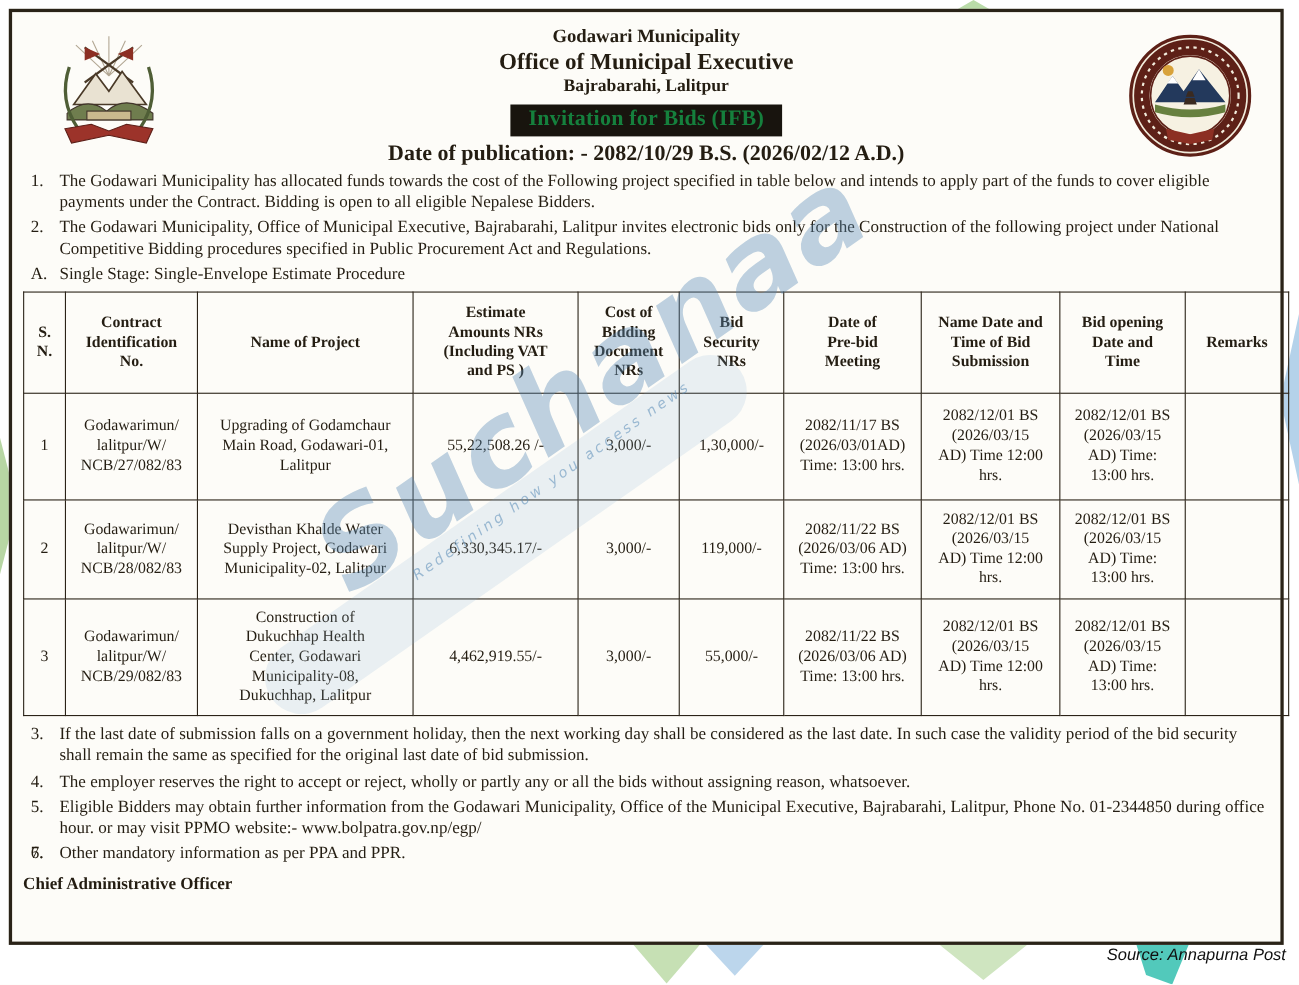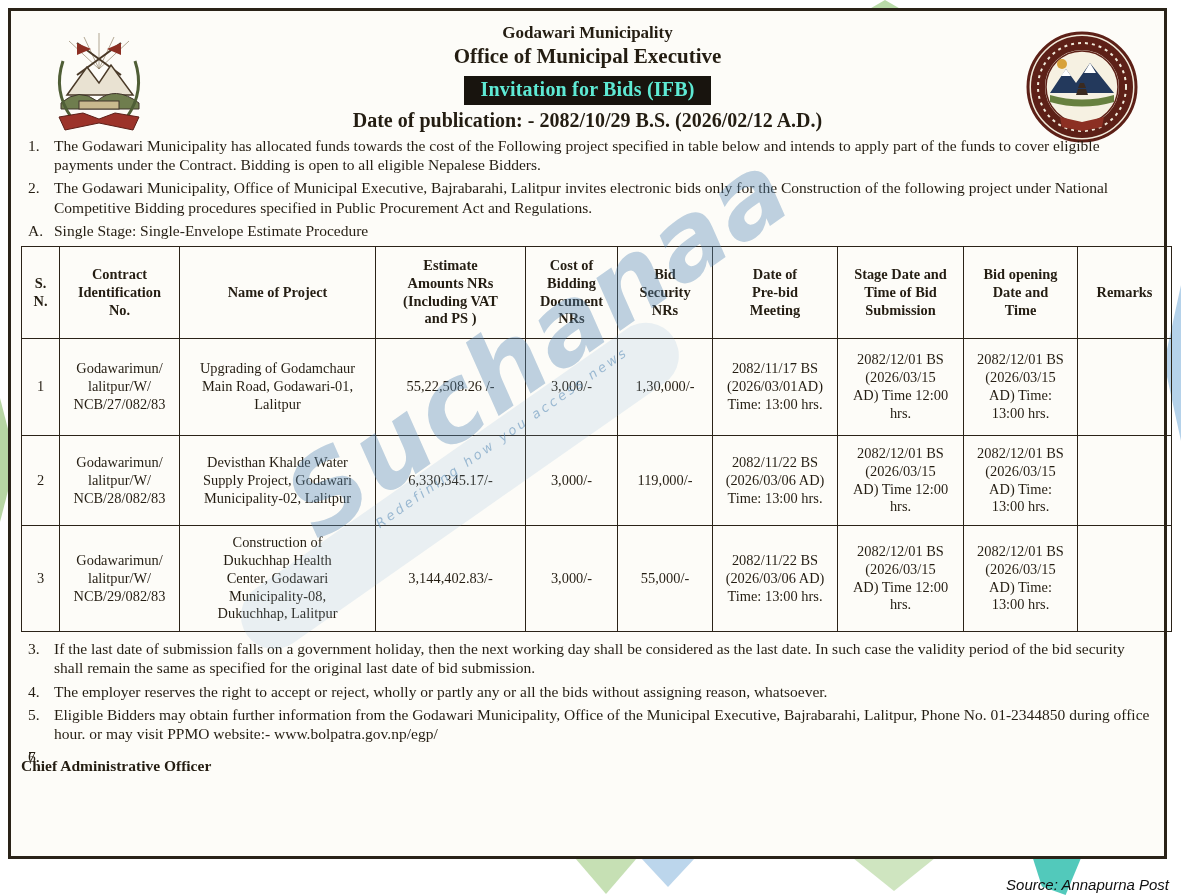--- a/index.html
+++ b/index.html
@@ -25,21 +25,21 @@
   }
 
   
   .header{position:relative;text-align:center;}
   .emblem{position:absolute;}
   .emblem-left{left:28px;top:16px;}
   .emblem-right{right:16px;top:16px;}
   .org1{font-size:17px;font-weight:bold;padding-top:8px;text-align:center;}
   .org2{font-size:21px;font-weight:bold;margin-top:1px;}
   .org3,.org4{font-size:16px;font-weight:bold;margin-top:1px;}
-  .banner{display:inline-block;background:#18140e;color:#5eead4;font-weight:bold;font-size:20px;padding:2px 16px 4px;margin-top:7px;letter-spacing:.2px;}
+  .banner{display:inline-block;background:#18140e;color:#15803d;font-weight:bold;font-size:20px;padding:2px 16px 4px;margin-top:7px;letter-spacing:.2px;}
   .pubdate{font-weight:bold;font-size:20px;margin-top:4px;}
 
   
   .para{position:relative;padding-left:33px;font-size:15.5px;line-height:1.24;margin-top:4px;text-align:left;}
   .para .num{position:absolute;left:7px;}
 
   
   table{border-collapse:collapse;width:100%;margin-top:6px;table-layout:fixed;}
   th,td{border:1.6px solid #2b2318;text-align:center;vertical-align:middle;
         font-size:14.4px;line-height:1.24;padding:2px 3px;white-space:pre-line;overflow:hidden;}
@@ -52,21 +52,21 @@
   
   .wm-band{position:absolute;left:228px;top:608px;width:520px;height:66px;border-radius:40px;
            background:rgba(130,175,210,.16);transform:rotate(-35deg);transform-origin:0 0;z-index:3;pointer-events:none;}
   .watermark{position:absolute;left:268px;top:470px;transform:rotate(-35deg);transform-origin:0 0;
              z-index:3;pointer-events:none;white-space:nowrap;}
   .wm-text{font-size:104px;font-weight:bold;font-style:italic;color:rgba(88,138,182,.38);
            font-family:"DejaVu Sans", sans-serif;letter-spacing:2px;line-height:1;}
   .wm-tag{font-size:13px;font-style:italic;color:rgba(88,138,182,.55);letter-spacing:3px;
           margin:-4px 0 0 58px;font-family:"DejaVu Sans", sans-serif;}
 
-  .source{position:absolute;right:12px;bottom:2px;font-style:italic;font-size:15px;color:#101010;
+  .source{position:absolute;right:12px;bottom:18px;font-style:italic;font-size:15px;color:#101010;
           font-family:"Liberation Sans", sans-serif;z-index:4;}
 </style>
 </head>
 <body>
 
 <div class="deco deco-top-green"></div>
 <div class="deco deco-left-green"></div>
 <div class="deco deco-right-blue"></div>
 <div class="deco deco-b1"></div>
 <div class="deco deco-b2"></div>
@@ -106,20 +106,21 @@
         <path d="M40 38 L45 45 L35 45 Z" fill="#ffffff"></path>
         <path d="M64 32 L70 42 L58 42 Z" fill="#ffffff"></path>
         <path d="M24 64 Q56 73 88 64 L88 71 Q56 80 24 71 Z" fill="#67803f"></path>
         <path d="M50 64 h12 l-2 -6 h-8 z M52 57 h8 l-2 -5 h-4 z" fill="#3a2a20"></path>
         <path d="M34 86 L56 91 L78 86 L76 96 L56 100 L36 96 Z" fill="#8c2f23"></path>
       </svg>
     </span>
 
     <div class="org1">Godawari Municipality</div>
     <div class="org2">Office of Municipal Executive</div>
+    <div class="org3">Bajrabarahi, Lalitpur</div>
     <div><span class="banner">Invitation for Bids (IFB)</span></div>
     <div class="pubdate">Date of publication: - 2082/10/29 B.S. (2026/02/12 A.D.)</div>
   </div>
 
   <div class="intro">
     <div class="para">
       <span class="num">1.</span><span>The Godawari Municipality has allocated funds towards the cost of the Following project specified in table below and intends to apply part of the funds to cover eligible payments under the Contract. Bidding is open to all eligible Nepalese Bidders.</span>
     </div>
     <div class="para">
       <span class="num">2.</span><span>The Godawari Municipality, Office of  Municipal Executive, Bajrabarahi, Lalitpur invites electronic bids only for the Construction of the following project under National Competitive Bidding procedures specified in Public Procurement Act and Regulations.</span>
@@ -157,21 +158,21 @@
       <th>Cost of
 Bidding
 Document
 NRs</th>
       <th>Bid
 Security
 NRs</th>
       <th>Date of
 Pre-bid
 Meeting</th>
-      <th>Stage Date and
+      <th>Name Date and
 Time  of Bid
 Submission</th>
       <th>Bid opening
 Date and
 Time</th>
       <th>Remarks</th>
     </tr>
     <tr class="r0">
       <td>1</td>
       <td>Godawarimun/
@@ -223,21 +224,21 @@
     <tr class="r2">
       <td>3</td>
       <td>Godawarimun/
 lalitpur/W/
 NCB/29/082/83</td>
       <td>Construction of
 Dukuchhap Health
 Center, Godawari
 Municipality-08,
 Dukuchhap, Lalitpur</td>
-      <td>3,144,402.83/-</td>
+      <td>4,462,919.55/-</td>
       <td>3,000/-</td>
       <td>55,000/-</td>
       <td>2082/11/22 BS
 (2026/03/06 AD)
 Time: 13:00 hrs.</td>
       <td>2082/12/01 BS
 (2026/03/15
 AD) Time 12:00
 hrs.</td>
       <td>2082/12/01 BS
@@ -256,21 +257,21 @@
     <div class="para">
       <span class="num">4.</span><span>The employer reserves the right to accept or reject, wholly or partly any or all the bids without assigning reason, whatsoever.</span>
     </div>
     <div class="para">
       <span class="num">5.</span><span>Eligible Bidders may obtain further information from the Godawari Municipality, Office of the Municipal Executive, Bajrabarahi, Lalitpur, Phone No. 01-2344850 during office hour. or   may visit PPMO website:- www.bolpatra.gov.np/egp/</span>
     </div>
     <div class="para">
       <span class="num">6.</span>
     </div>
     <div class="para">
-      <span class="num">7.</span>
+      <span class="num">7.</span><span>Other mandatory information as per PPA and PPR.</span>
     </div>
   </div>
 
   <div class="sig">Chief Administrative Officer</div>
 </div>
 
 <div class="wm-band"></div>
 <div class="watermark">
   <div class="wm-text">Suchanaa</div>
   <div class="wm-tag">Redefining how you access news</div>

